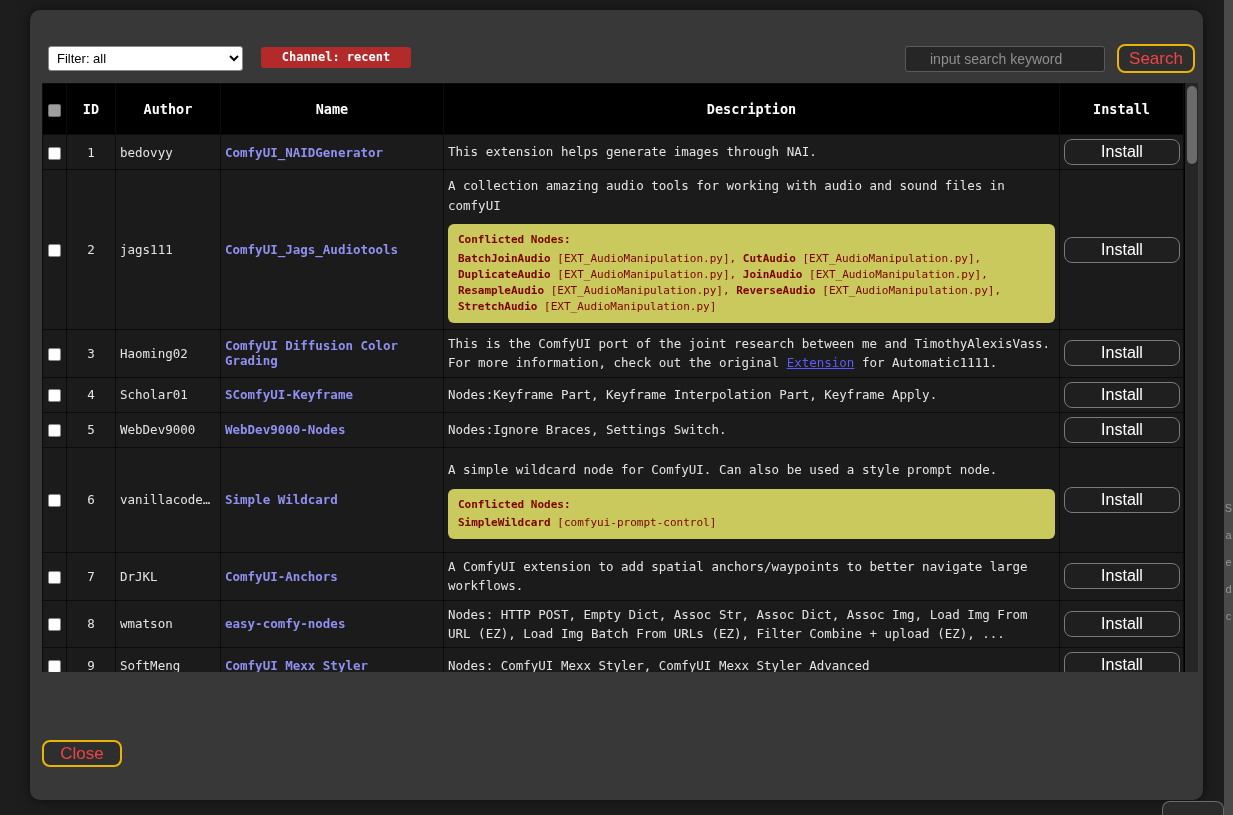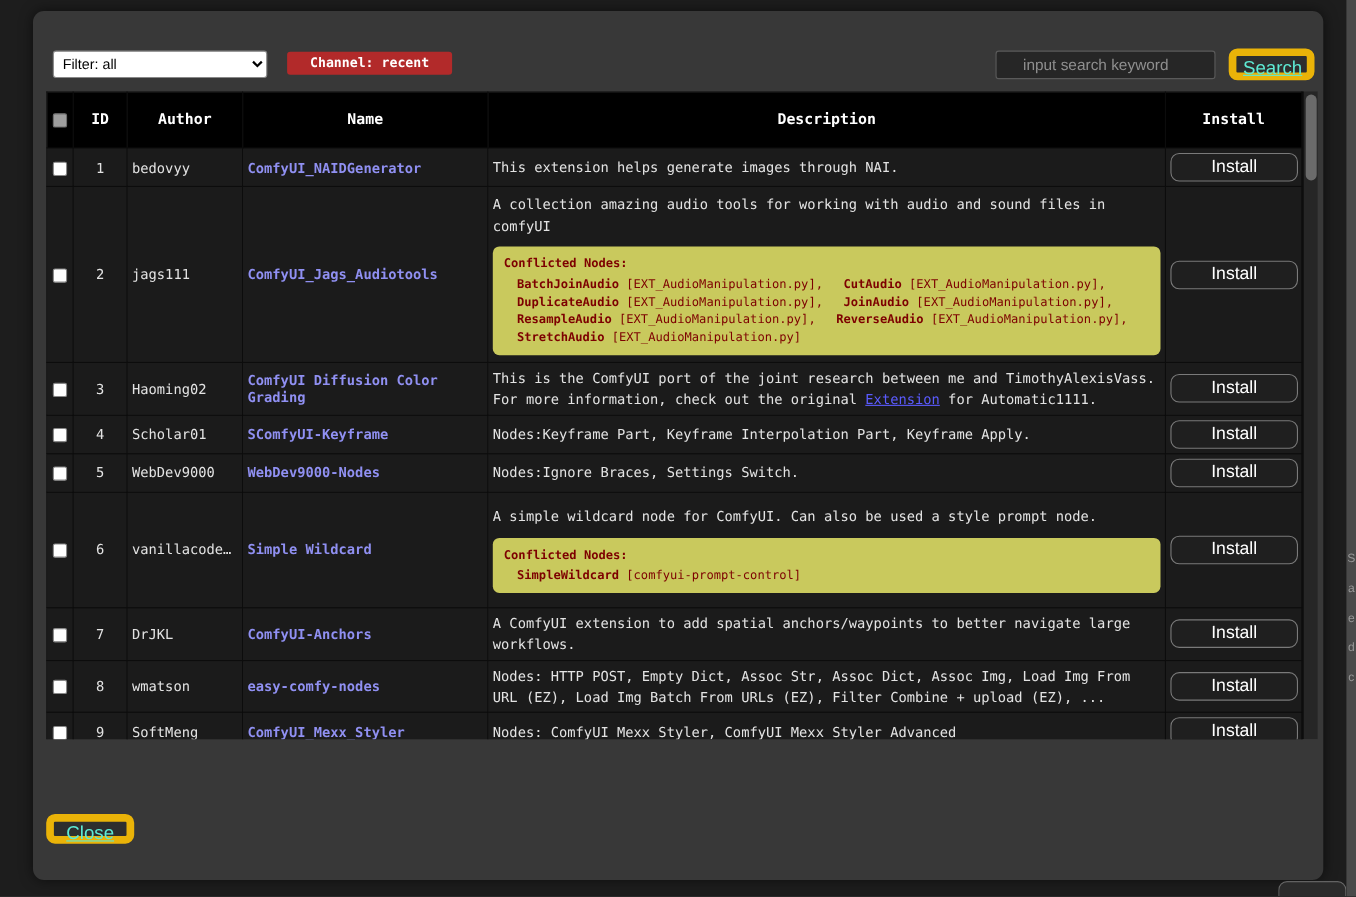--- a/index.html
+++ b/index.html
@@ -37,24 +37,23 @@
   .search-input {
     position: absolute; left: 875px; top: 36px;
     width: 200px; height: 26px;
     background: #262626; border: 1px solid #5a5a5a; border-radius: 3px;
     color: #ddd; font-family: "Liberation Sans", sans-serif; font-size: 14px;
     padding: 0 24px;
   }
   .search-input::placeholder { color: #8f8f8f; }
   .btn {
     font-family: "Liberation Sans", sans-serif;
-    background: #2e2e2e; color: #5eead4;
-    border: 7px solid #eab308; border-radius: 8px;
+    background: #2e2e2e; color: #ef4444;
+    border: 2px solid #eab308; border-radius: 8px;
     cursor: pointer;
-    text-decoration: underline;
   }
   .search-btn {
     position: absolute; left: 1087px; top: 34px;
     width: 78px; height: 29px; font-size: 17px;
   }
   .close-btn {
     position: absolute; left: 12px; top: 730px;
     width: 80px; height: 27px; font-size: 17px;
   }
 
@@ -116,21 +115,21 @@
     text-decoration: underline;
   }
   .conflict-box {
     margin-top: 9px;
     background: var(--conflict-bg, #c9c95d);
     border-radius: 6px; padding: 8px 10px;
     color: var(--conflict-text, #7d0000);
     font-size: 11px; line-height: 1.45;
   }
   .conflict-title { font-weight: bold; margin-bottom: 3px; }
-  .conflict-list b { font-weight: bold; margin-left: 12px; }
+  .conflict-list b { font-weight: bold; }
   .conflict-src { font-weight: normal; }
 
   .install-btn {
     font-family: "Liberation Sans", sans-serif;
     width: 116px; height: 26px; font-size: 16px;
     background: #1f1f1f; color: #fff;
     border: 1px solid #7a7a7a; border-radius: 8px; cursor: pointer;
   }
 
   

